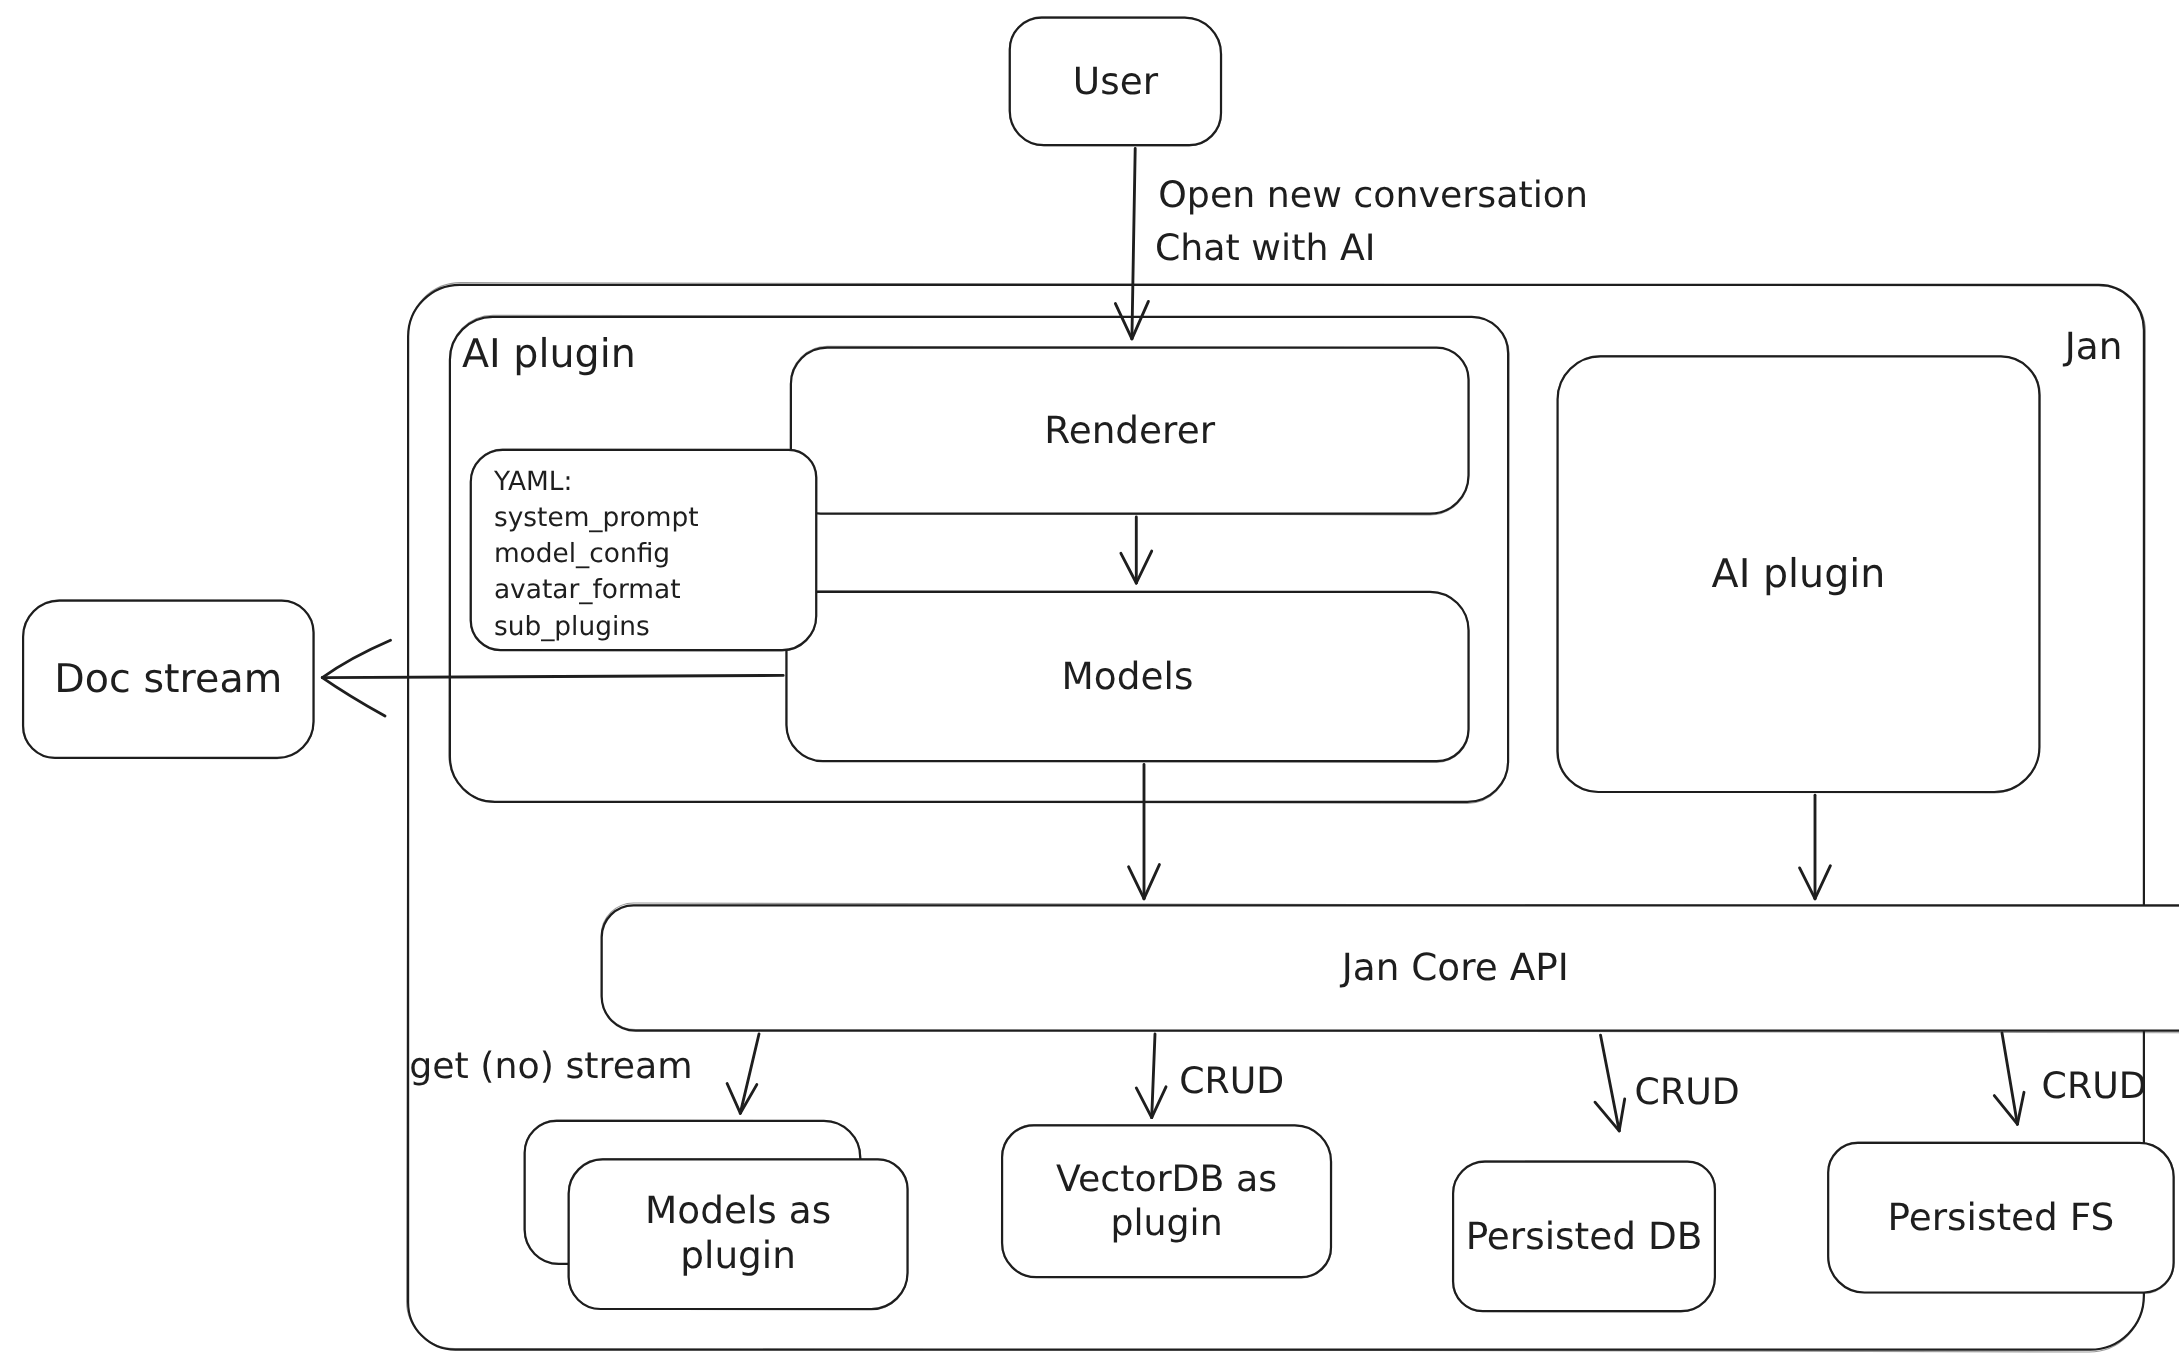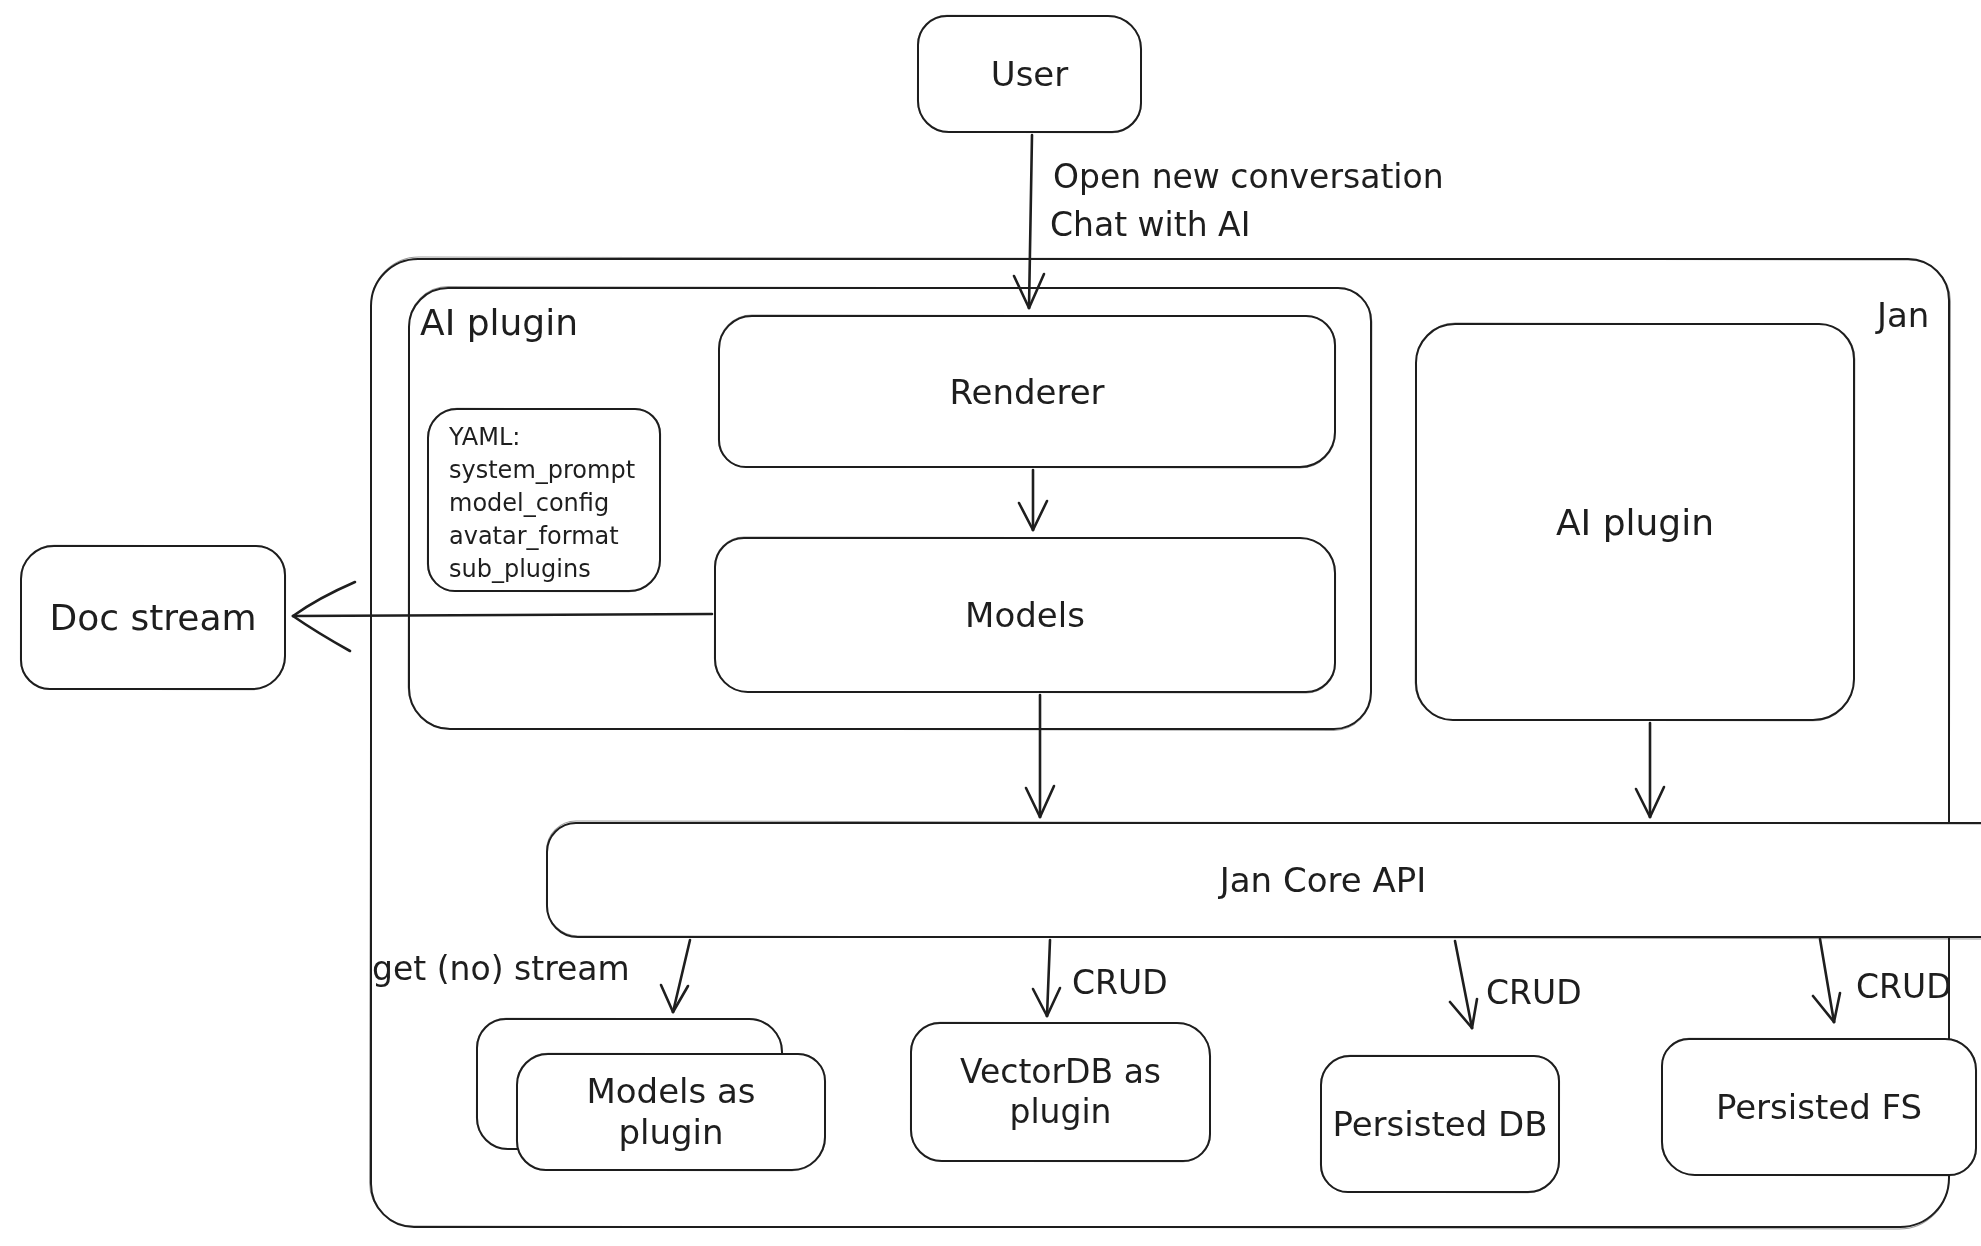--- a/index.html
+++ b/index.html
@@ -55,21 +55,21 @@
   <div class="label z6" style="left:420px;top:302px;font-size:36px;">AI plugin</div>
 
   <div class="box z3 node-text" style="left:718px;top:315px;width:618px;height:153px;border-radius:34px 30px 36px 28px;justify-content:center;">
     <span>Renderer</span>
   </div>
 
   <div class="box z3 node-text" style="left:714px;top:537px;width:622px;height:156px;border-radius:30px 36px 30px 34px;">
     <span>Models</span>
   </div>
 
-  <div class="box z3" style="left:427px;top:408px;width:234px;height:184px;border-radius:30px 26px 32px 28px;align-items:flex-start;justify-content:flex-start;">
+  <div class="box z3" style="left:427px;top:408px;width:316px;height:184px;border-radius:30px 26px 32px 28px;align-items:flex-start;justify-content:flex-start;">
     <div style="text-align:left;padding:11px 0 0 20px;font-size:24px;line-height:33px;">
       <div>YAML:</div>
       <div>system_prompt</div>
       <div>model_config</div>
       <div>avatar_format</div>
       <div>sub_plugins</div>
     </div>
   </div>
 
   <div class="box z3 node-text" style="left:1415px;top:323px;width:440px;height:398px;border-radius:40px 36px 42px 38px;font-size:36px;">
@@ -78,37 +78,37 @@
 
   <div class="box z3 node-text" style="left:20px;top:545px;width:266px;height:145px;border-radius:34px 30px 34px 30px;font-size:36px;">
     <span>Doc stream</span>
   </div>
 
   <div class="box z3 node-text" style="left:546px;top:822px;width:1530px;height:116px;border-radius:30px 34px 30px 32px;padding-left:24px;">
     <span>Jan Core API</span>
   </div>
 
   <div class="box z2" style="left:476px;top:1018px;width:307px;height:132px;border-radius:30px 34px 28px 32px;"></div>
-  <div class="box z3 node-text" style="left:516px;top:1053px;width:310px;height:118px;border-radius:32px 28px 34px 30px;line-height:1.2;">
+  <div class="box z3 node-text" style="left:516px;top:1053px;width:310px;height:138px;border-radius:32px 28px 34px 30px;line-height:1.2;">
     <span style="display:block;width:250px;">Models as plugin</span>
   </div>
 
   <div class="box z3 node-text" style="left:910px;top:1022px;width:301px;height:140px;border-radius:30px 34px 28px 32px;line-height:1.2;font-size:33px;">
     <span style="display:block;width:230px;">VectorDB as plugin</span>
   </div>
 
   <div class="box z3 node-text" style="left:1320px;top:1032px;width:240px;height:138px;border-radius:30px 26px 32px 28px;margin-top:23px;">
     <span>Persisted DB</span>
   </div>
 
   <div class="box z3 node-text" style="left:1661px;top:1038px;width:316px;height:138px;border-radius:28px 32px 28px 34px;">
     <span>Persisted FS</span>
   </div>
 
-  <div class="box z3 node-text" style="left:917px;top:15px;width:225px;height:118px;border-radius:30px 34px 30px 32px;">
+  <div class="box z3 node-text" style="left:917px;top:15px;width:194px;height:118px;border-radius:30px 34px 30px 32px;">
     <span>User</span>
   </div>
 
   <svg id="svg-arrows" viewBox="0 0 1981 1246">
 
     <g>
       <path d="M1032,135 L1029,308"></path>
       <path d="M1014,276 L1029,308"></path>
       <path d="M1044,274 L1029,308"></path>
     </g>

